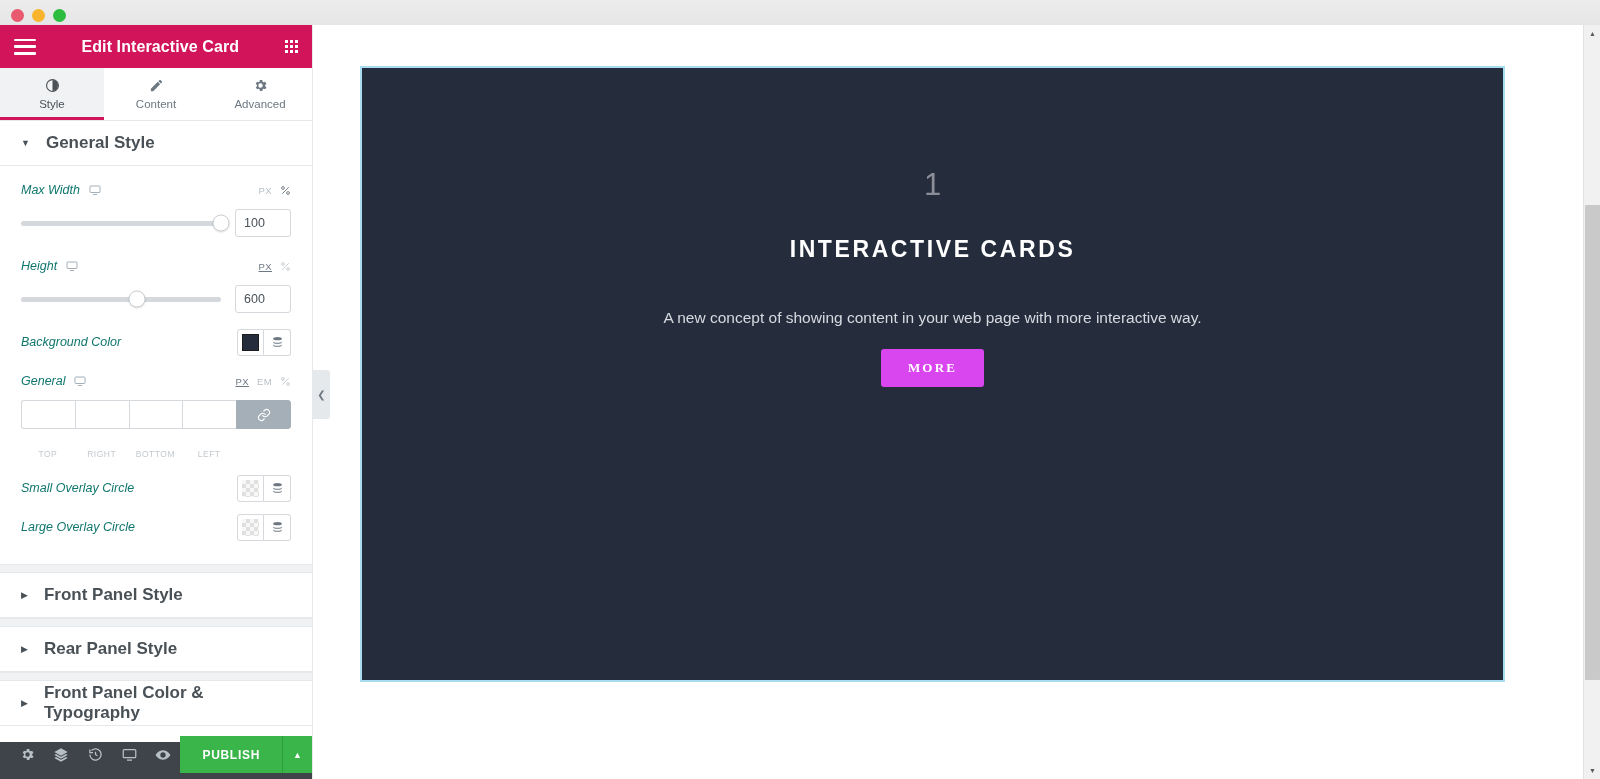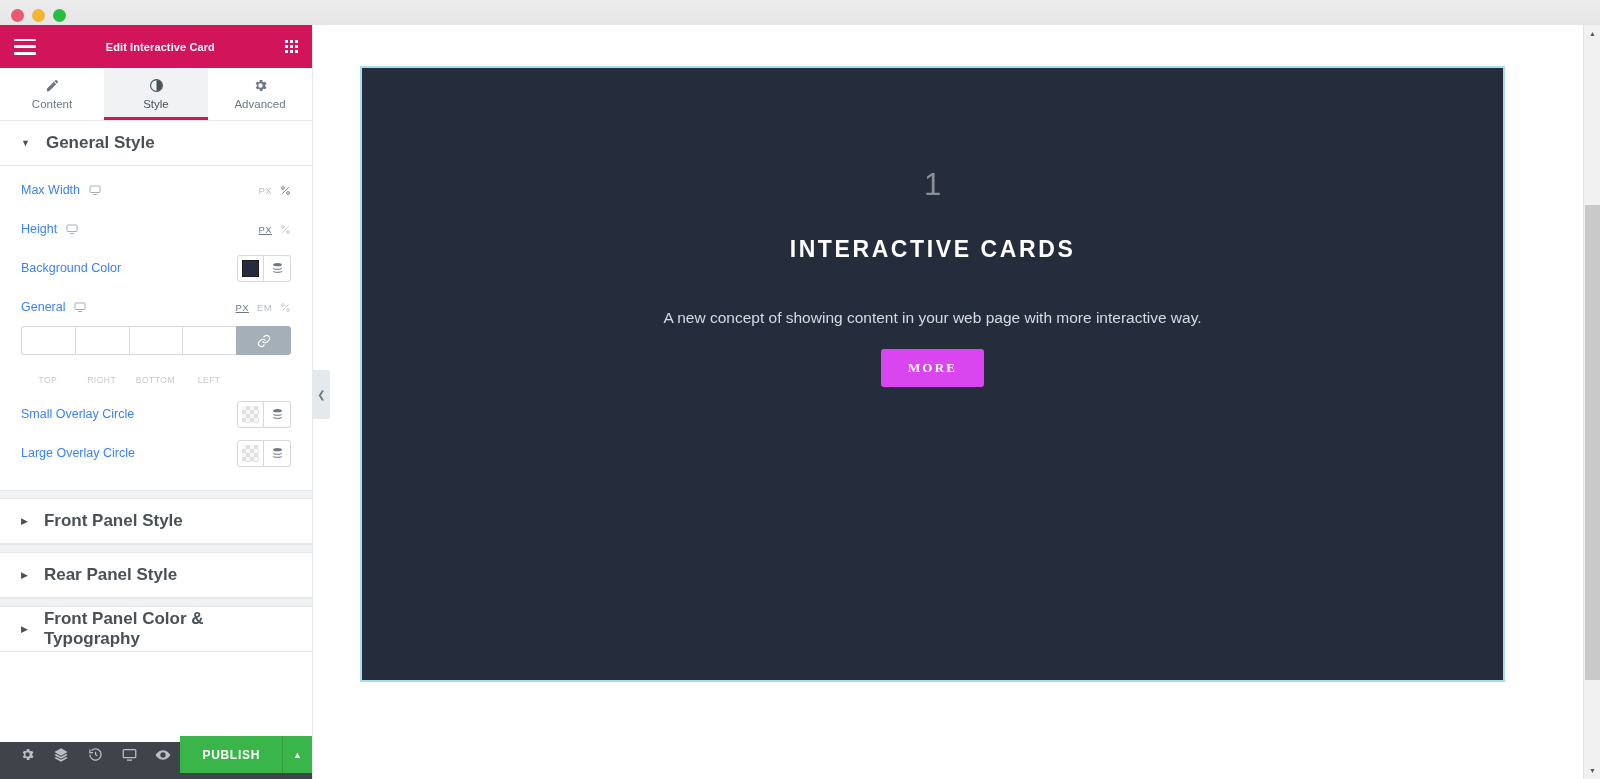--- a/index.html
+++ b/index.html
@@ -30,21 +30,21 @@
     display:flex; flex-direction:column; z-index:5;
   }
   .panel-header {
     height:43px; background:#d2145a; display:flex; align-items:center;
     padding:0 14px; flex:0 0 auto; position:relative;
   }
   .pm-icon { width:22px; height:16px; display:flex; flex-direction:column;
     justify-content:space-between; cursor:pointer; }
   .pm-icon i { display:block; height:2.6px; background:#fff; border-radius:1px; }
   .panel-title {
-    flex:1; text-align:center; color:#fff; font-size:11px; font-weight:bold;
+    flex:1; text-align:center; color:#fff; font-size:16px; font-weight:bold;
     letter-spacing:.1px;
   }
   .grid-icon { display:grid; grid-template-columns:repeat(3,3px);
     grid-template-rows:repeat(3,3px); gap:2.2px; cursor:pointer; }
   .grid-icon i { background:#fff; display:block; width:3px; height:3px; }
 
   
   .tabs { display:flex; height:53px; flex:0 0 auto;
           border-bottom:1px solid #e6e9ec; background:#fff; }
   .tab { flex:1; display:flex; flex-direction:column; align-items:center;
@@ -67,21 +67,21 @@
   .section-head .caret { color:#495157; font-size:9px; line-height:1; }
   .section-head .stitle { font-size:17px; font-weight:bold; color:#495157; }
   .sec-gap { height:9px; background:#f1f2f3; border-bottom:1px solid #e6e9ec;
              border-top:1px solid #e6e9ec; }
 
   .section-body { padding:14px 21px 18px; }
 
   .ctl { margin-bottom:19px; }
   .ctl:last-child { margin-bottom:4px; }
   .ctl-top { display:flex; align-items:center; height:20px; margin-bottom:9px; }
-  .ctl-label { font-size:12.5px; color:#3b82f6; }
+  .ctl-label { font-size:12.5px; color:#0f766e;font-style:italic; }
   .resp-icon { margin-left:9px; color:#a4afb7; display:flex; align-items:center; }
   .units { margin-left:auto; display:flex; align-items:center; gap:8px; }
   .unit { font-size:9.5px; color:#b7c0c6; letter-spacing:.4px; cursor:pointer; }
   .unit.active { color:#6d7882; text-decoration:underline; }
   .unit-pct { cursor:pointer; color:#b7c0c6; display:flex; align-items:center; }
   .unit-pct.active { color:#6d7882; }
 
   .slider-row { display:flex; align-items:center; gap:0; }
   .track { position:relative; flex:1; height:5px; background:#d5d8dc;
            border-radius:3px; margin-right:14px; cursor:pointer; }
@@ -247,40 +247,40 @@
           <i></i>
           <i></i>
           <i></i>
           <i></i>
           <i></i>
           <i></i>
       </div>
     </div>
 
     <div class="tabs">
-      <div class="tab">
-        <span>
-          <svg width="15" height="15" viewBox="0 0 24 24" fill="#6d7882">
-            <path d="M3 17.25V21h3.75L17.81 9.94l-3.75-3.75L3 17.25zM20.71 7.04a1 1 0 0 0 0-1.41l-2.34-2.34a1 1 0 0 0-1.41 0l-1.83 1.83 3.75 3.75 1.83-1.83z"></path>
-          </svg>
-        </span>
-        <span>Content</span>
-      </div>
       <div class="tab active">
         <span>
           <svg width="15" height="15" viewBox="0 0 24 24">
             <circle cx="12" cy="12" r="9.5" fill="none" stroke="#495157" stroke-width="1.8"></circle>
             <path d="M12 3.2a8.8 8.8 0 0 1 0 17.6z" fill="#495157"></path>
           </svg>
         </span>
         <span>Style</span>
       </div>
       <div class="tab">
         <span>
           <svg width="15" height="15" viewBox="0 0 24 24" fill="#6d7882">
+            <path d="M3 17.25V21h3.75L17.81 9.94l-3.75-3.75L3 17.25zM20.71 7.04a1 1 0 0 0 0-1.41l-2.34-2.34a1 1 0 0 0-1.41 0l-1.83 1.83 3.75 3.75 1.83-1.83z"></path>
+          </svg>
+        </span>
+        <span>Content</span>
+      </div>
+      <div class="tab">
+        <span>
+          <svg width="15" height="15" viewBox="0 0 24 24" fill="#6d7882">
             <path d="M19.4 13a7.8 7.8 0 0 0 0-2l2.1-1.6-2-3.5-2.5 1a7.6 7.6 0 0 0-1.7-1l-.4-2.6h-4l-.4 2.6c-.6.2-1.2.6-1.7 1l-2.5-1-2 3.5L6.5 11a7.8 7.8 0 0 0 0 2l-2.1 1.6 2 3.5 2.5-1c.5.4 1.1.8 1.7 1l.4 2.6h4l.4-2.6c.6-.2 1.2-.6 1.7-1l2.5 1 2-3.5-2.2-1.6zM12 15.5A3.5 3.5 0 1 1 15.5 12 3.5 3.5 0 0 1 12 15.5z"></path>
           </svg>
         </span>
         <span>Advanced</span>
       </div>
     </div>
 
     <div class="panel-body">
 
       <div class="section-head">
@@ -303,20 +303,26 @@
               <span class="unit">PX</span>
               <span class="unit-pct active">
                 <svg width="11" height="11" viewBox="0 0 24 24" fill="none" stroke="currentColor" stroke-width="2">
                   <circle cx="6.5" cy="6.5" r="3"></circle>
                     <circle cx="17.5" cy="17.5" r="3"></circle>
                     <path d="M19 5L5 19"></path>
                 </svg>
               </span>
             </span>
           </div>
+          <div class="slider-row">
+            <div class="track">
+              <span class="knob" id="kw-maxwidth" style="left: 100%;"></span>
+            </div>
+            <input class="num-input" type="text" value="100" style="">
+          </div>
         </div>
 
         <div class="ctl">
           <div class="ctl-top">
             <span class="ctl-label">Height</span>
             <span class="resp-icon">
               <svg width="12" height="12" viewBox="0 0 24 24" fill="none" stroke="#a4afb7" stroke-width="2">
                 <rect x="2" y="4" width="20" height="13" rx="1.5"></rect>
                   <path d="M8 21h8"></path>
               </svg>
@@ -324,20 +330,26 @@
             <span class="units">
               <span class="unit active">PX</span>
               <span class="unit-pct">
                 <svg width="11" height="11" viewBox="0 0 24 24" fill="none" stroke="#c3c9ce" stroke-width="2">
                   <circle cx="6.5" cy="6.5" r="3"></circle>
                     <circle cx="17.5" cy="17.5" r="3"></circle>
                     <path d="M19 5L5 19"></path>
                 </svg>
               </span>
             </span>
+          </div>
+          <div class="slider-row">
+            <div class="track">
+              <span class="knob" id="kw-height" style="left: 58%;"></span>
+            </div>
+            <input class="num-input" type="text" value="600" style="">
           </div>
         </div>
 
         <div class="ctl">
           <div class="ctl-top">
             <span class="ctl-label">Background Color</span>
             <span class="swatch-group">
               <span class="swatch-btn">
                 <span class="swatch-inner" id="sw-bg" style="background: rgb(37, 45, 61);"></span>
               </span>

